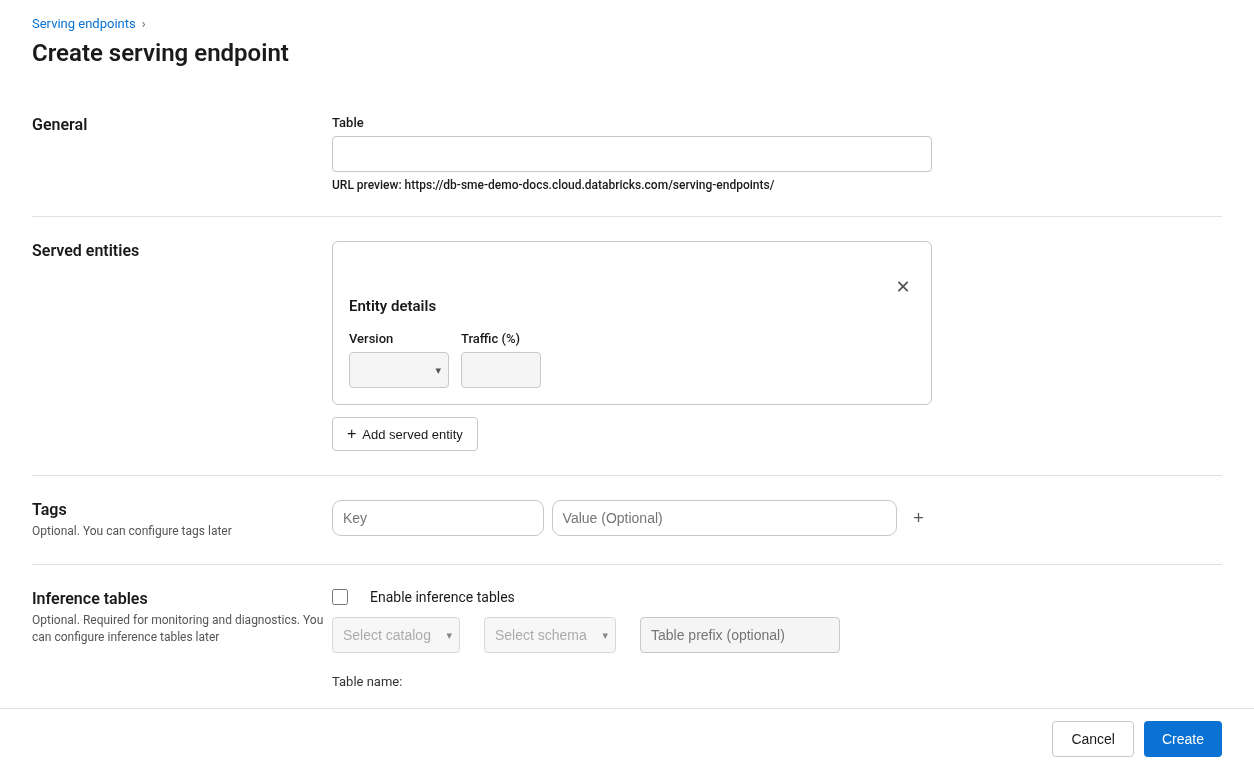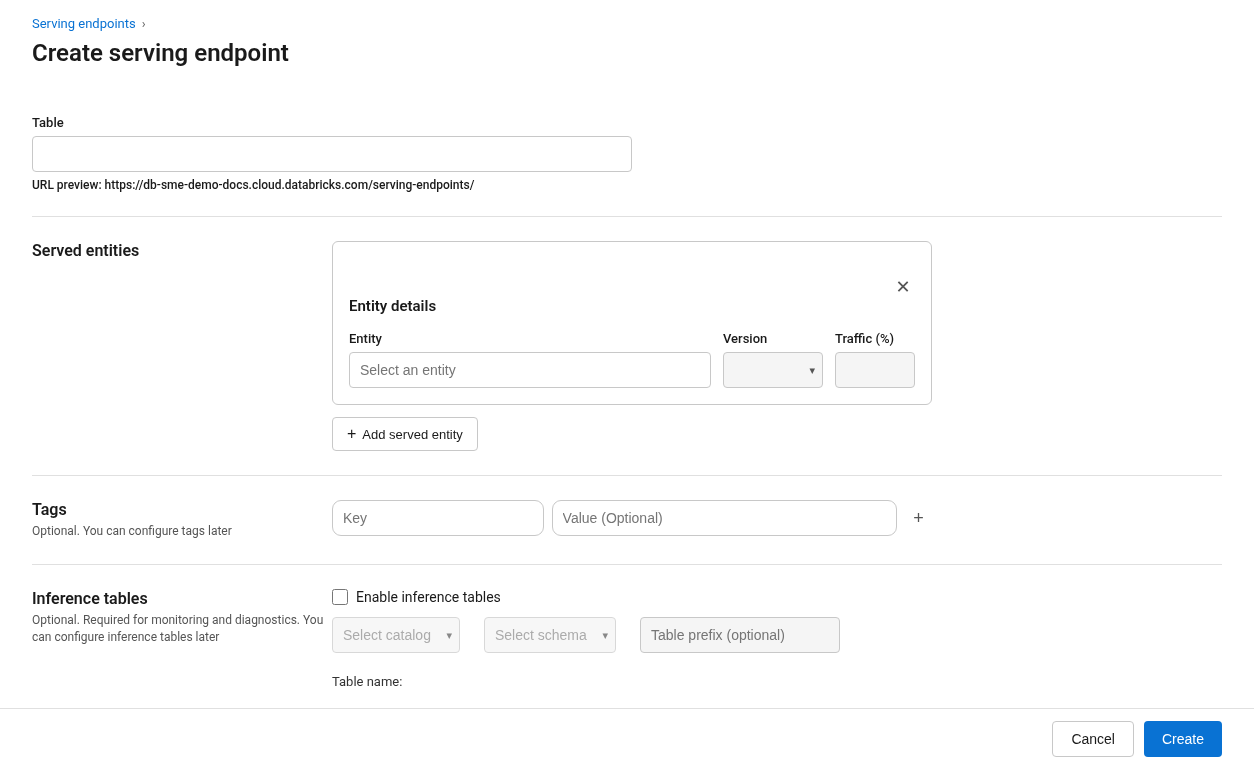--- a/index.html
+++ b/index.html
@@ -215,21 +215,21 @@
       width: 28px;
       height: 28px;
       display: flex;
       align-items: center;
       justify-content: center;
     }
     
     .checkbox-row {
       display: flex;
       align-items: center;
-      gap: 8px;
+      gap: 22px;
       margin-bottom: 12px;
     }
     .checkbox-row input[type="checkbox"] {
       width: 16px;
       height: 16px;
       cursor: pointer;
     }
     .inference-fields {
       display: flex;
       gap: 24px;
@@ -322,20 +322,23 @@
   <div class="main-content">
 
     <div class="breadcrumb">
       <a class="breadcrumb-link">Serving endpoints</a>
       <span class="breadcrumb-sep">›</span>
     </div>
 
     <h1 class="page-title">Create serving endpoint</h1>
 
     <div class="form-section">
+      <div class="section-label">
+        <h2>General</h2>
+      </div>
       <div class="section-content">
         <div class="field-label">Table</div>
         <input type="text" class="text-input" placeholder="" style="">
         <div class="url-preview">
           <span>URL preview:</span> <span>https://db-sme-demo-docs.cloud.databricks.com/serving-endpoints/</span>
         </div>
       </div>
     </div>
 
     <div class="form-section">
@@ -343,24 +346,20 @@
         <h2>Served entities</h2>
       </div>
       <div class="section-content">
 
         <div class="entity-card">
           <div class="entity-card-header">
             <span class="entity-card-title">Entity details</span>
             <button class="close-btn">✕</button>
           </div>
           <div class="entity-fields">
-            <div class="entity-field-entity">
-              <div class="field-label">Entity</div>
-              <input type="text" class="entity-select-input" placeholder="Select an entity" style="">
-            </div>
             <div class="entity-field-version">
               <div class="field-label">Version</div>
               <div class="version-select-wrapper">
                 <select>
                   <option value=""></option>
                 </select>
               </div>
             </div>
             <div class="entity-field-traffic">
               <div class="field-label">Traffic (%)</div>

